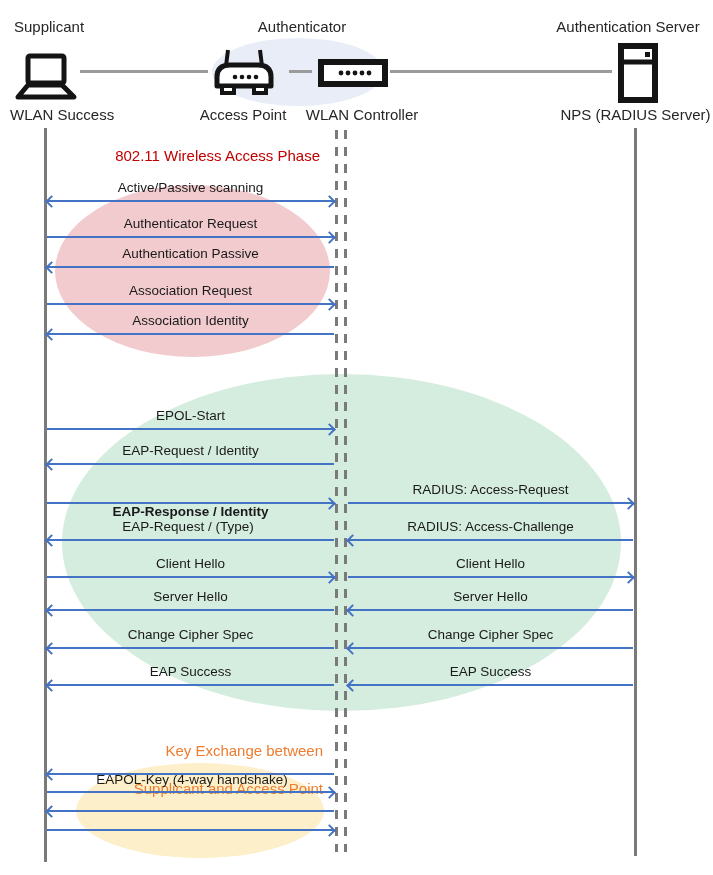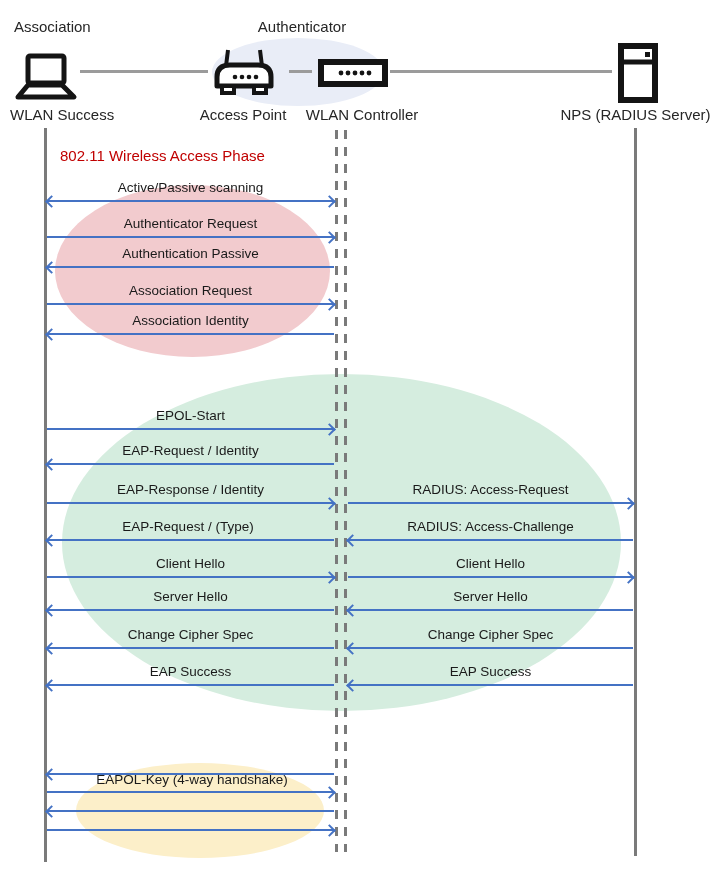--- a/index.html
+++ b/index.html
@@ -8,41 +8,42 @@
     font-family:"Liberation Sans","DejaVu Sans",sans-serif;color:#1f1f1f;
   }
   .abs{position:absolute;}
   .ellipse{position:absolute;border-radius:50%;}
   .role-label{position:absolute;font-size:15px;color:#262626;white-space:nowrap;}
   .dev-label{position:absolute;font-size:15px;color:#262626;white-space:nowrap;text-align:center;}
   .conn{position:absolute;height:3px;background:#9b9b9b;}
   .lifeline{position:absolute;width:3px;background:#7a7a7a;}
   .dashline{position:absolute;width:3px;
     background:repeating-linear-gradient(to bottom,#7a7a7a 0 9px,transparent 9px 17px);}
-  .phase-title{position:absolute;font-size:15px;text-align:left;line-height:19px;white-space:pre-line;}
+  .phase-title{position:absolute;font-size:15px;text-align:right;line-height:19px;white-space:pre-line;}
   .arrow{position:absolute;height:2px;}
   .head{position:absolute;width:9px;height:9px;top:-3.5px;box-sizing:border-box;}
   .head.hr{right:0px;border-top:2.5px solid;border-right:2.5px solid;transform:rotate(45deg);}
   .head.hl{left:0px;border-top:2.5px solid;border-left:2.5px solid;transform:rotate(-45deg);}
   .msg-label{position:absolute;font-size:13.5px;color:#1a1a1a;text-align:center;white-space:nowrap;}
   svg{display:block;}
 </style>
 </head>
 <body>
 
 <div id="canvas">
 
   <div id="halo" class="ellipse" style="left: 212px; top: 38px; width: 172px; height: 68px; background: rgb(233, 237, 247);"></div>
 
   <div id="ellipse-wireless" class="ellipse" style="left: 55px; top: 185px; width: 275px; height: 172px; background: rgb(242, 203, 206);"></div>
   <div id="ellipse-auth" class="ellipse" style="left: 62px; top: 374px; width: 559px; height: 337px; background: rgb(213, 237, 223);"></div>
   <div id="ellipse-key" class="ellipse" style="left: 76px; top: 763px; width: 248px; height: 95px; background: rgb(252, 239, 201);"></div>
 
-  <div class="role-label" style="left:14px;top:18px;">Association</div>
+  <div class="role-label" style="left:14px;top:18px;">Supplicant</div>
   <div class="role-label" style="left:242px;top:18px;width:120px;text-align:center;">Authenticator</div>
+  <div class="role-label" style="left:543px;top:18px;width:170px;text-align:center;">Authentication Server</div>
 
   <div class="conn" style="left:80px;top:70px;width:128px;"></div>
   <div class="conn" style="left:289px;top:70px;width:23px;"></div>
   <div class="conn" style="left:390px;top:70px;width:222px;"></div>
 
   <div class="abs" style="left:12px;top:52px;">
     <svg width="66" height="50" viewBox="0 0 66 50">
       <rect x="16" y="4" width="36" height="27" rx="2" fill="#fff" stroke="#141414" stroke-width="5"></rect>
       <path d="M6 45 L16 33 H50 L62 45 Z" fill="#fff" stroke="#141414" stroke-width="5" stroke-linejoin="round"></path>
     </svg>
@@ -82,20 +83,24 @@
   <div class="dev-label" style="left:183px;top:106px;width:120px;">Access Point</div>
   <div class="dev-label" style="left:292px;top:106px;width:140px;">WLAN Controller</div>
   <div class="dev-label" style="left:558px;top:106px;width:155px;">NPS (RADIUS Server)</div>
 
   <div class="lifeline" style="left:44px;top:128px;height:734px;"></div>
   <div class="dashline" style="left:335px;top:130px;height:722px;"></div>
   <div class="dashline" style="left:344px;top:130px;height:722px;"></div>
   <div class="lifeline" style="left:634px;top:128px;height:728px;"></div>
 
   <div class="phase-title" style="left: 60px; top: 146px; width: 260px; color: rgb(192, 0, 0);">802.11 Wireless Access Phase</div>
+  <div class="phase-title" style="left: 63px; top: 722px; width: 260px; color: rgb(237, 125, 49);">
+    <div>Key Exchange between</div>
+    <div>Supplicant and Access Point</div>
+  </div>
 
   <div id="messages">
       <div class="arrow" style="left: 47px; width: 287px; top: 200px; background: rgb(68, 114, 196);">
         <span class="head hr" style="color: rgb(68, 114, 196);"></span>
         <span class="head hl" style="color: rgb(68, 114, 196);"></span>
       </div>
       <div class="msg-label" style="left: 47px; width: 287px; top: 180px;">Active/Passive scanning</div>
       <div class="arrow" style="left: 47px; width: 287px; top: 236px; background: rgb(68, 114, 196);">
         <span class="head hr" style="color: rgb(68, 114, 196);"></span>
       </div>
@@ -116,21 +121,21 @@
         <span class="head hr" style="color: rgb(68, 114, 196);"></span>
       </div>
       <div class="msg-label" style="left: 47px; width: 287px; top: 408px;">EPOL-Start</div>
       <div class="arrow" style="left: 47px; width: 287px; top: 463px; background: rgb(68, 114, 196);">
         <span class="head hl" style="color: rgb(68, 114, 196);"></span>
       </div>
       <div class="msg-label" style="left: 47px; width: 287px; top: 443px;">EAP-Request / Identity</div>
       <div class="arrow" style="left: 47px; width: 287px; top: 502px; background: rgb(68, 114, 196);">
         <span class="head hr" style="color: rgb(68, 114, 196);"></span>
       </div>
-      <div class="msg-label" style="left: 47px; width: 287px; top: 482px;">EAP-Response / Identity</div>
+      <div class="msg-label" style="left: 47px; width: 287px; top: 504px; font-weight: bold;">EAP-Response / Identity</div>
       <div class="arrow" style="left: 348px; width: 285px; top: 502px; background: rgb(68, 114, 196);">
         <span class="head hr" style="color: rgb(68, 114, 196);"></span>
       </div>
       <div class="msg-label" style="left: 348px; width: 285px; top: 482px;">RADIUS: Access-Request</div>
       <div class="arrow" style="left: 47px; width: 287px; top: 539px; background: rgb(68, 114, 196);">
         <span class="head hl" style="color: rgb(68, 114, 196);"></span>
       </div>
       <div class="msg-label" style="left: 47px; width: 282px; top: 519px;">EAP-Request / (Type)</div>
       <div class="arrow" style="left: 348px; width: 285px; top: 539px; background: rgb(68, 114, 196);">
         <span class="head hl" style="color: rgb(68, 114, 196);"></span>

